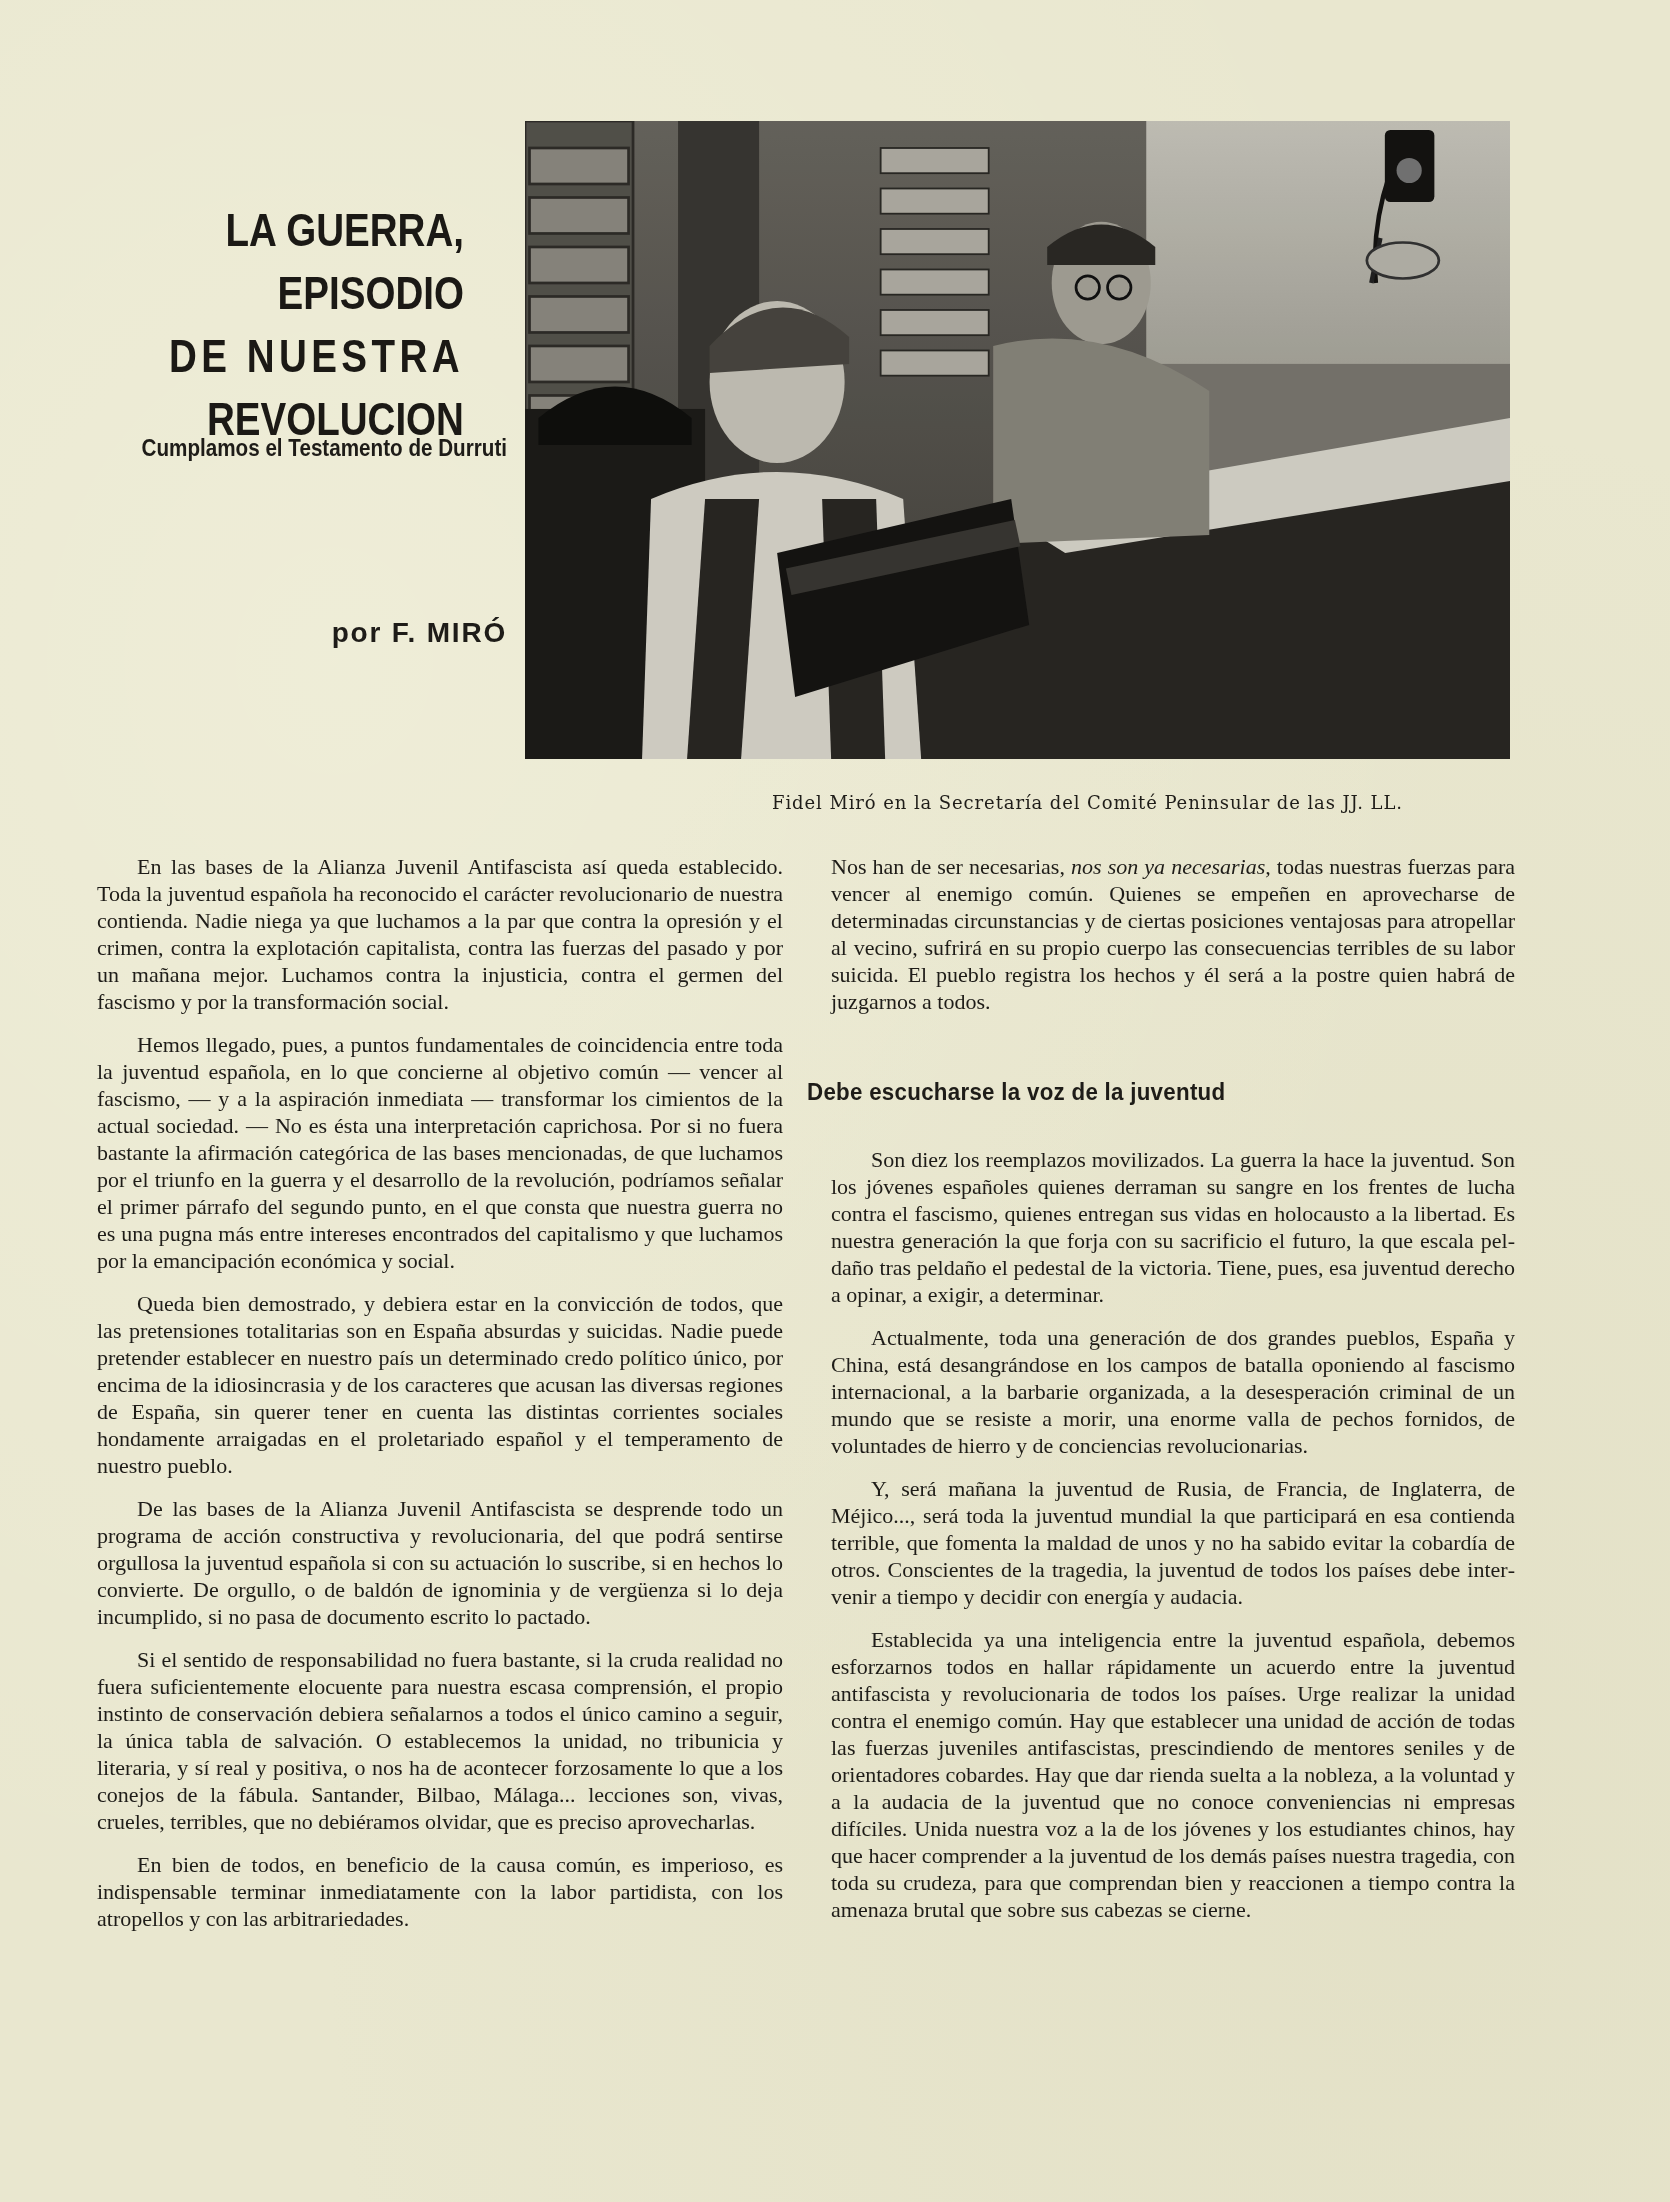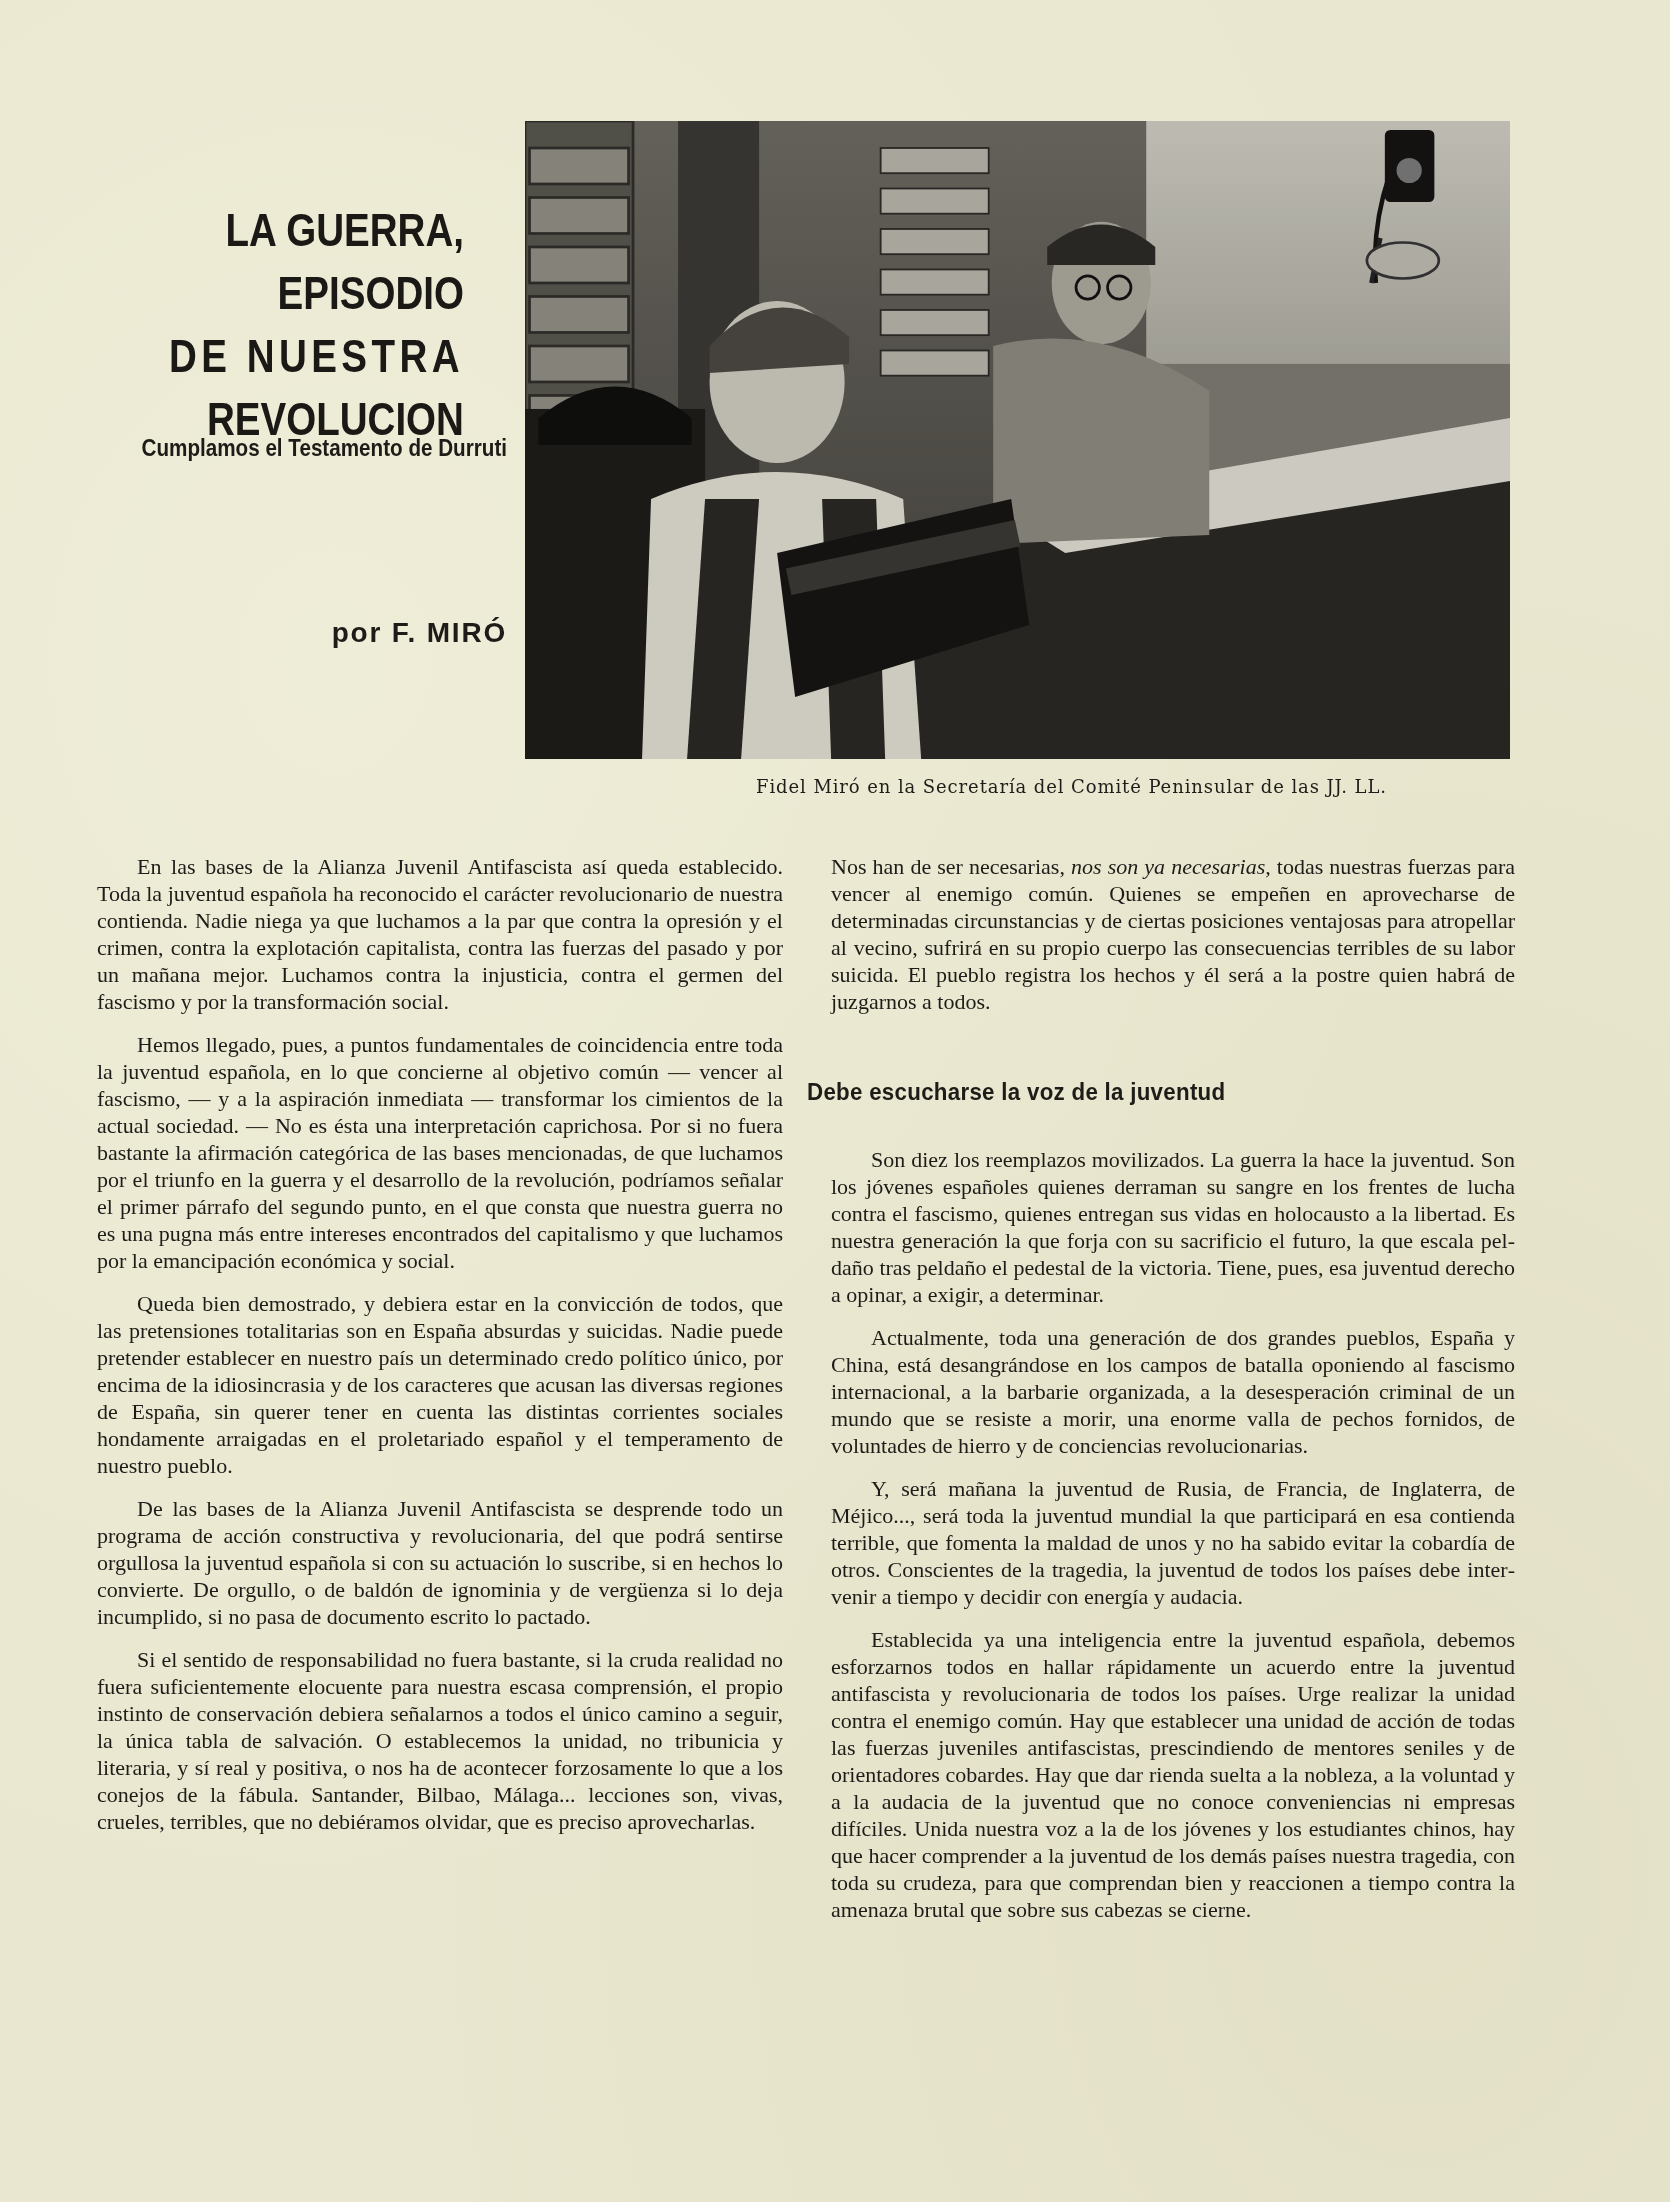--- a/index.html
+++ b/index.html
@@ -68,21 +68,21 @@
       overflow: hidden;
     }
     .photo svg { display: block; width: 100%; height: 100%; }
     .caption {
       position: absolute;
       left: 525px; top: 776px; width: 985px;
       text-align: center;
       font-family: "DejaVu Serif", serif;
       font-size: 18px;
       letter-spacing: 0.9px;
-      margin: 0;
+      margin: 16px;
       color: #1f1d19;
       padding-left: 108px;
       box-sizing: border-box;
     }
     
     .col {
       position: absolute;
       top: 837px;
       width: 718px;
       font-size: 22px;
@@ -215,20 +215,21 @@
 </figure>
 
 <figcaption class="caption">Fidel Miró en la Secretaría del Comité Peninsular de las JJ. LL.</figcaption>
 
 <section class="col col-left">
   <p>En las bases de la Alianza Juvenil Antifascista así queda establecido. Toda la juventud española ha reconocido el ca­rácter revolucionario de nuestra contienda. Nadie niega ya que luchamos a la par que contra la opresión y el crimen, contra la explotación capitalista, contra las fuerzas del pasado y por un mañana mejor. Luchamos contra la injusticia, contra el germen del fascismo y por la transformación social.</p>
   <p>Hemos llegado, pues, a puntos fundamentales de coinci­dencia entre toda la juventud española, en lo que concierne al objetivo común — vencer al fascismo, — y a la aspiración inmediata — transformar los cimientos de la actual socie­dad. — No es ésta una interpretación caprichosa. Por si no fuera bastante la afirmación categórica de las bases mencio­nadas, de que luchamos por el triunfo en la guerra y el des­arrollo de la revolución, podríamos señalar el primer párrafo del segundo punto, en el que consta que nuestra guerra no es una pugna más entre intereses encontrados del capitalismo y que luchamos por la emancipación económica y social.</p>
   <p>Queda bien demostrado, y debiera estar en la convicción de todos, que las pretensiones totalitarias son en España ab­surdas y suicidas. Nadie puede pretender establecer en nues­tro país un determinado credo político único, por encima de la idiosincrasia y de los caracteres que acusan las diversas re­giones de España, sin querer tener en cuenta las distintas co­rrientes sociales hondamente arraigadas en el proletariado español y el temperamento de nuestro pueblo.</p>
   <p>De las bases de la Alianza Juvenil Antifascista se desprende todo un programa de acción constructiva y revolucionaria, del que podrá sentirse orgullosa la juventud española si con su actuación lo suscribe, si en hechos lo convierte. De orgullo, o de baldón de ignominia y de vergüenza si lo deja incumplido, si no pasa de documento escrito lo pactado.</p>
   <p>Si el sentido de responsabilidad no fuera bastante, si la cruda realidad no fuera suficientemente elocuente para nues­tra escasa comprensión, el propio instinto de conservación debiera señalarnos a todos el único camino a seguir, la única tabla de salvación. O establecemos la unidad, no tribunicia y literaria, y sí real y positiva, o nos ha de acontecer forzosa­mente lo que a los conejos de la fábula. Santander, Bilbao, Málaga... lecciones son, vivas, crueles, terribles, que no debié­ramos olvidar, que es preciso aprovecharlas.</p>
+  <p>En bien de todos, en beneficio de la causa común, es im­perioso, es indispensable terminar inmediatamente con la la­bor partidista, con los atropellos y con las arbitrariedades.</p>
 </section>
 
 <section class="col col-right">
   <p class="noindent"><span>Nos han de ser necesarias, </span><em>nos son ya necesarias,</em><span> todas nuestras fuerzas para vencer al enemigo común. Quienes se empeñen en aprovecharse de determinadas circunstancias y de ciertas posiciones ventajosas para atropellar al vecino, sufrirá en su propio cuerpo las consecuencias terribles de su labor suicida. El pueblo registra los hechos y él será a la postre quien habrá de juzgarnos a todos.</span></p>
   <h3 class="section-heading">Debe escucharse la voz de la juventud</h3>
   <p>Son diez los reemplazos movilizados. La guerra la hace la juventud. Son los jóvenes españoles quienes derraman su san­gre en los frentes de lucha contra el fascismo, quienes entre­gan sus vidas en holocausto a la libertad. Es nuestra genera­ción la que forja con su sacrificio el futuro, la que escala pel­daño tras peldaño el pedestal de la victoria. Tiene, pues, esa juventud derecho a opinar, a exigir, a determinar.</p>
   <p>Actualmente, toda una generación de dos grandes pueblos, España y China, está desangrándose en los campos de batalla oponiendo al fascismo internacional, a la barbarie organizada, a la desesperación criminal de un mundo que se resiste a mo­rir, una enorme valla de pechos fornidos, de voluntades de hierro y de conciencias revolucionarias.</p>
   <p>Y, será mañana la juventud de Rusia, de Francia, de In­glaterra, de Méjico..., será toda la juventud mundial la que participará en esa contienda terrible, que fomenta la maldad de unos y no ha sabido evitar la cobardía de otros. Conscien­tes de la tragedia, la juventud de todos los países debe inter­venir a tiempo y decidir con energía y audacia.</p>
   <p>Establecida ya una inteligencia entre la juventud española, debemos esforzarnos todos en hallar rápidamente un acuerdo entre la juventud antifascista y revolucionaria de todos los países. Urge realizar la unidad contra el enemigo común. Hay que establecer una unidad de acción de todas las fuerzas ju­veniles antifascistas, prescindiendo de mentores seniles y de orientadores cobardes. Hay que dar rienda suelta a la nobleza, a la voluntad y a la audacia de la juventud que no conoce conveniencias ni empresas difíciles. Unida nuestra voz a la de los jóvenes y los estudiantes chinos, hay que hacer com­prender a la juventud de los demás países nuestra tragedia, con toda su crudeza, para que comprendan bien y reaccionen a tiempo contra la amenaza brutal que sobre sus cabezas se cierne.</p>
 </section>

